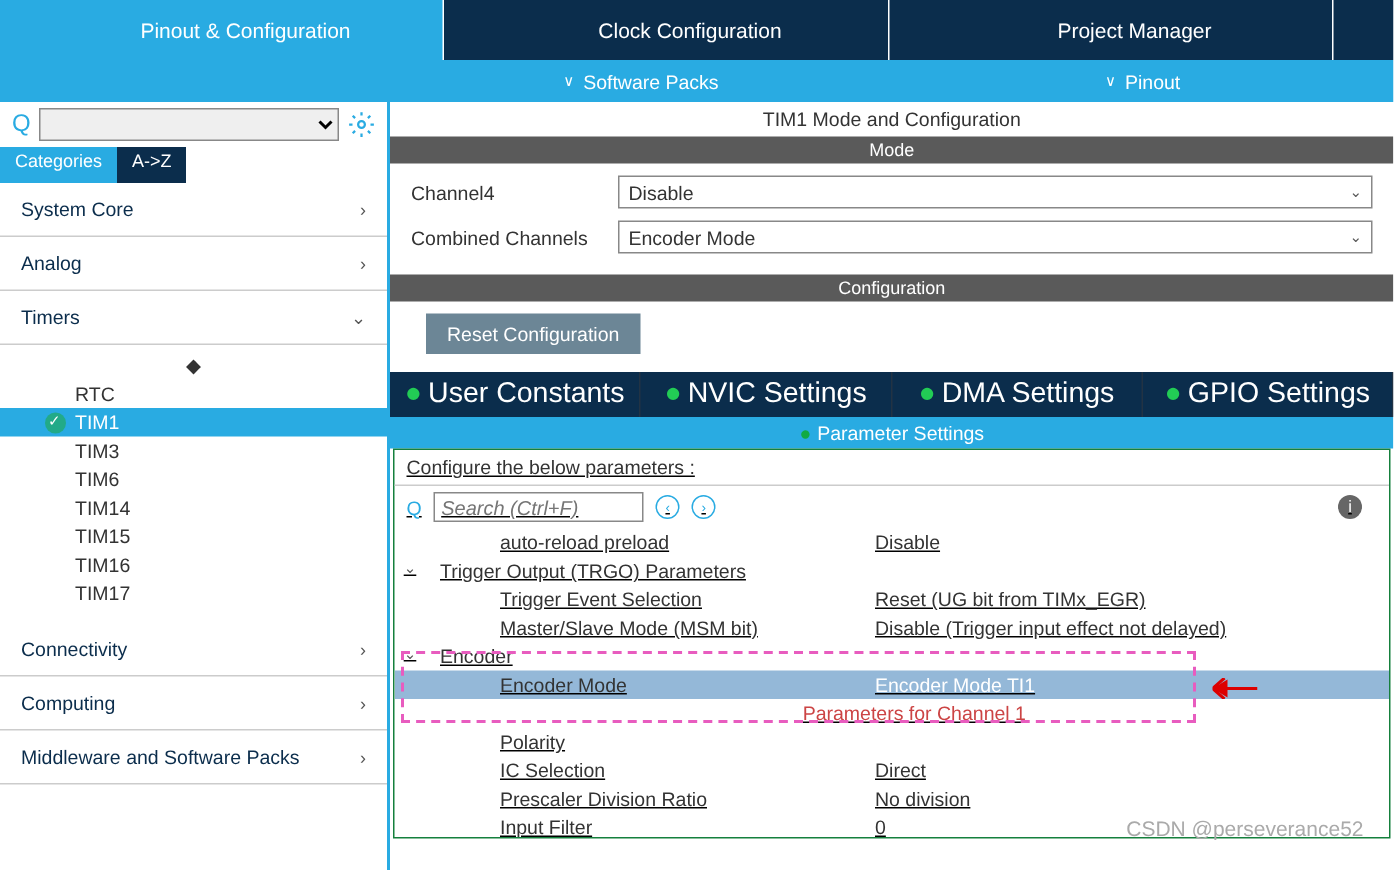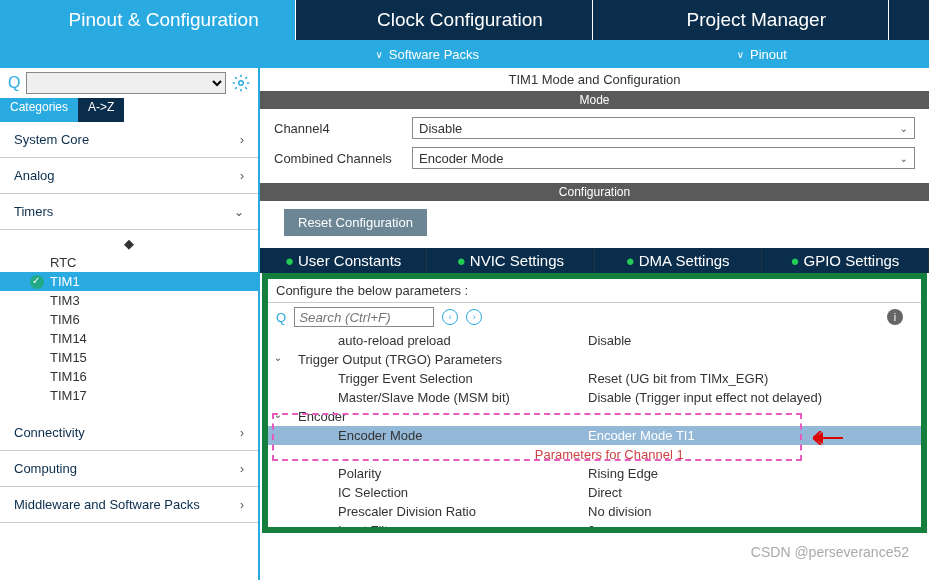--- a/index.html
+++ b/index.html
@@ -1,19 +1,19 @@
 <!DOCTYPE html>
 <html><head>
 <meta charset="utf-8">
 <style>
 * { box-sizing: border-box; margin: 0; padding: 0; font-family: Arial, sans-serif; }
 body { width: 929px; height: 580px; overflow: hidden; background: #fff; font-size: 13px; }
 
 .tabs-main { display: flex; height: 40px; background: #0b2d4c; }
-.tabs-main .tab { flex: 1; display: flex; align-items: center; justify-content: center; color: #fff; font-size: 19px; border-right: 1px solid #fff; cursor: pointer; padding-left: 32px; }
+.tabs-main .tab { flex: 1; display: flex; align-items: center; justify-content: center; color: #fff; font-size: 14px; border-right: 1px solid #fff; cursor: pointer; padding-left: 32px; }
 .tabs-main .tab.active { background: #29abe2; }
 .tabs-main .tab:last-child { flex: 0 0 40px; border-right: none; }
 
 .subbar { display: flex; height: 28px; background: #29abe2; color: #fff; }
 .subbar .sub-left { width: 260px; }
 .subbar .sub-item { flex: 1; display: flex; align-items: center; justify-content: center; gap: 6px; cursor: pointer; }
 .subbar .chev { font-size: 10px; }
 
 .main { display: flex; height: 512px; }
 .sidebar { width: 260px; border-right: 2px solid #29abe2; display: flex; flex-direction: column; }
@@ -44,26 +44,26 @@
 .mode-body { padding: 4px 14px 10px 14px; }
 .mode-row { display: flex; align-items: center; gap: 8px; padding: 4px 0; }
 .mode-row label { width: 130px; color: #333; }
 .mode-row .select { flex: 1; height: 22px; border: 1px solid #888; padding: 0 6px; display: flex; align-items: center; justify-content: space-between; color: #333; cursor: pointer; }
 .mode-row .select .dd { color: #555; font-size: 10px; }
 
 .config-body { padding: 8px 24px; }
 .reset-btn { background: #6c8696; color: #fff; border: none; padding: 6px 14px; cursor: pointer; font-size: 13px; }
 
 .config-tabs { display: flex; background: #0b2d4c; color: #fff; margin-top: 4px; }
-.config-tabs .ctab { flex: 1; text-align: center; padding: 4px; border-right: 1px solid #234; cursor: pointer; font-size: 15px; }
+.config-tabs .ctab { flex: 1; text-align: center; padding: 4px; border-right: 1px solid #234; cursor: pointer; font-size: 19px; }
 .config-tabs .ctab .ok { color: #2c5; margin-right: 4px; }
 .param-tab { background: #29abe2; color: #fff; text-align: center; padding: 3px; font-size: 13px; }
 .param-tab .ok { color: #1a4; margin-right: 4px; }
 
-.params-area { border: 6px solid #15803d; margin: 0 2px; display: flex; flex-direction: column; height: 260px; }
+.params-area { border: 1px solid #15803d; margin: 0 2px; display: flex; flex-direction: column; height: 260px; text-decoration: underline; }
 .params-header { padding: 4px 8px; border-bottom: 1px solid #ccc; color: #333; }
 .search-param-row { display: flex; align-items: center; gap: 8px; padding: 4px 8px; }
 .search-param-row .sq { color: #29abe2; }
 .search-param-row input { width: 140px; height: 20px; border: 1px solid #888; padding: 0 4px; font-style: italic; color: #888; }
 .search-param-row .circ { width: 16px; height: 16px; border: 1.5px solid #29abe2; border-radius: 50%; display: flex; align-items: center; justify-content: center; font-size: 9px; color: #29abe2; cursor: pointer; }
 .search-param-row .info { margin-left: auto; width: 16px; height: 16px; background: #666; border-radius: 50%; color: #fff; text-align: center; font-size: 11px; line-height: 16px; margin-right: 10px; }
 
 .param-list { flex: 1; overflow-y: auto; position: relative; }
 .param-row { display: flex; padding: 2px 0; }
 .param-row .exp { width: 20px; text-align: center; color: #555; font-size: 10px; }
@@ -205,20 +205,21 @@
     <div class="config-body">
       <button class="reset-btn">Reset Configuration</button>
     </div>
 
     <div class="config-tabs">
       <div class="ctab"><span class="ok">●</span><span>User Constants</span></div>
       <div class="ctab"><span class="ok">●</span><span>NVIC Settings</span></div>
       <div class="ctab"><span class="ok">●</span><span>DMA Settings</span></div>
       <div class="ctab"><span class="ok">●</span><span>GPIO Settings</span></div>
     </div>
+    <div class="param-tab"><span class="ok">●</span><span>Parameter Settings</span></div>
 
     <div class="params-area">
       <div class="params-header">Configure the below parameters :</div>
       <div class="search-param-row">
         <span class="sq">Q</span>
         <input placeholder="Search (Ctrl+F)" style="">
         <span class="circ">‹</span>
         <span class="circ">›</span>
         <span class="info">i</span>
       </div>
@@ -253,21 +254,20 @@
             <span class="pname indent1">Encoder Mode</span>
             <span class="pval">Encoder Mode TI1</span>
           </div>
         <div class="param-row">
             <span class="exp"></span>
             <span class="pname" style="text-align:center;width:100%;color:#c44">Parameters for Channel 1</span>
           </div>
         <div class="param-row">
             <span class="exp"></span>
             <span class="pname indent1">Polarity</span>
-            <span class="pval">Rising Edge</span>
           </div>
         <div class="param-row">
             <span class="exp"></span>
             <span class="pname indent1">IC Selection</span>
             <span class="pval">Direct</span>
           </div>
         <div class="param-row">
             <span class="exp"></span>
             <span class="pname indent1">Prescaler Division Ratio</span>
             <span class="pval">No division</span>

